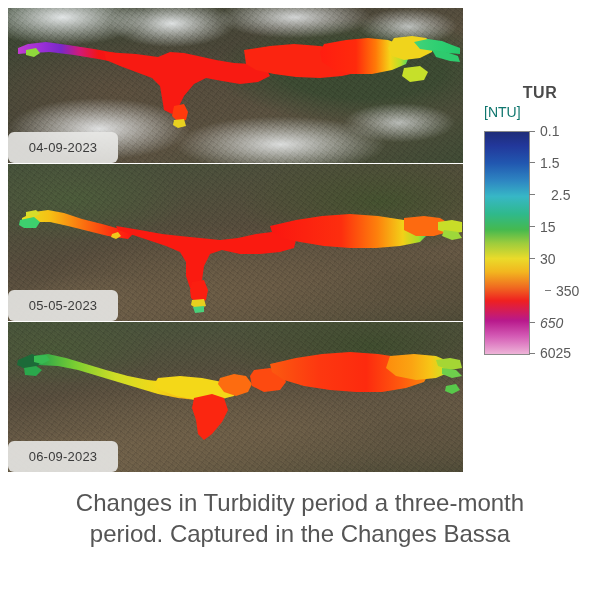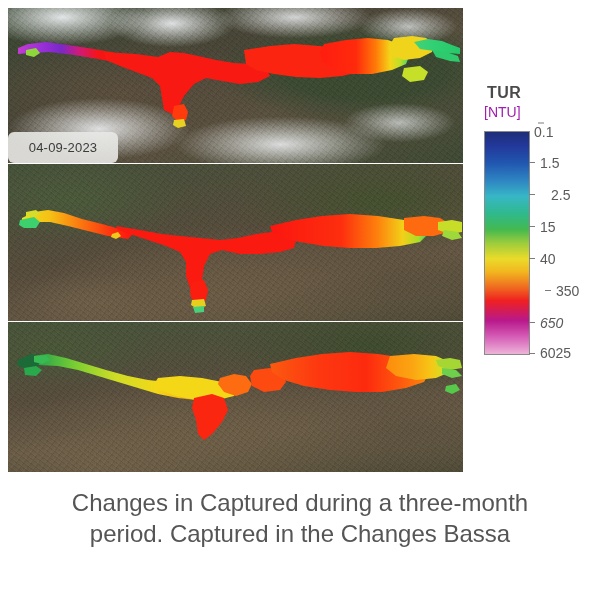--- a/index.html
+++ b/index.html
@@ -122,24 +122,25 @@
     left: 481px;
     top: 84px;
     width: 112px;
   }
   .legend-title {
     font-size: 16px;
     font-weight: bold;
     color: #4a4a4a;
     letter-spacing: .5px;
     margin-left: 6px;
+    text-align: center;
   }
   .legend-unit {
     font-size: 14px;
-    color: #a21caf;
+    color: #0f766e;
     margin-top: 2px;
     margin-left: 3px;
   }
   .cbar-wrap {
     position: relative;
     margin-top: 11px;
     margin-left: 3px;
     width: 106px;
     height: 224px;
   }
@@ -297,20 +298,21 @@
 
         <path d="M184,118 L196,116 L200,126 L198,136 L190,140 L183,134 L182,126 Z" fill="#fb1e10"></path>
         <path d="M184,136 L196,135 L198,142 L189,145 L183,141 Z" fill="#e8cf1e"></path>
         <path d="M185,143 L196,142 L196,148 L187,149 Z" fill="#4ad07a"></path>
 
         <path d="M12,56 L26,53 L32,58 L28,64 L16,64 L11,61 Z" fill="#3dd06e"></path>
         <path d="M18,48 L28,46 L32,50 L26,53 L18,52 Z" fill="#d8dd2a"></path>
 
         <path d="M104,70 L110,68 L113,72 L108,75 L103,73 Z" fill="#f0c81c"></path>
       </svg>
+      <div class="date-chip">05-05-2023</div>
     </div>
 
     <div class="map-panel" id="panel-2">
       <div class="terrain t2"></div>
       <div class="noise"></div>
       <svg class="plume" viewBox="0 0 455 150" preserveAspectRatio="none">
         <defs>
           <linearGradient id="g2a" x1="0" y1="0" x2="1" y2="0">
             <stop offset="0" stop-color="#1f6b3a"></stop>
             <stop offset="0.12" stop-color="#2fa84a"></stop>
@@ -350,63 +352,64 @@
 
         <path d="M428,38 L442,36 L452,38 L454,46 L442,48 L430,44 Z" fill="#a5d634"></path>
         <path d="M434,46 L448,48 L454,54 L444,56 L434,52 Z" fill="#6ecf4c"></path>
 
         <path d="M10,38 L24,32 L34,36 L30,44 L16,46 L9,43 Z" fill="#1c6a38"></path>
         <path d="M16,46 L28,44 L34,48 L28,54 L17,53 Z" fill="#2aa84c"></path>
         <path d="M26,34 L38,33 L42,38 L34,42 L26,40 Z" fill="#38bb52"></path>
 
         <path d="M438,64 L448,62 L452,68 L444,72 L437,69 Z" fill="#58c84a"></path>
       </svg>
+      <div class="date-chip">06-09-2023</div>
     </div>
   </div>
 
   <div class="legend">
     <div class="legend-title">TUR</div>
     <div class="legend-unit">[NTU]</div>
     <div class="cbar-wrap">
       <div class="cbar"></div>
       <div class="cticks" id="ctick-host">
-          <div class="ctick" style="top: 0%; flex-direction: column;">
+          <div class="ctick" style="top: 0%;">
             <span class="dash"></span>
             <span class="lab">0.1</span>
           </div>
           <div class="ctick" style="top: 14.4%;">
             <span class="dash"></span>
             <span class="lab">1.5</span>
           </div>
           <div class="ctick" style="top: 28.8%; gap: 11px;">
             <span class="dash"></span>
             <span class="lab">2.5</span>
           </div>
           <div class="ctick" style="top: 43.2%; text-align: right;">
             <span class="dash"></span>
             <span class="lab">15</span>
           </div>
           <div class="ctick" style="top: 57.6%;">
             <span class="dash"></span>
-            <span class="lab">40</span>
+            <span class="lab">30</span>
           </div>
           <div class="ctick" style="top: 72%; padding-left: 16px;">
             <span class="dash"></span>
             <span class="lab">350</span>
           </div>
           <div class="ctick" style="top: 86.4%; font-style: italic;">
             <span class="dash"></span>
             <span class="lab">650</span>
           </div>
           <div class="ctick" style="top: 100%;">
             <span class="dash"></span>
             <span class="lab">6025</span>
           </div>
         </div>
     </div>
   </div>
 
   <div class="caption">
-    <div>Changes in Captured during a three-month</div>
+    <div>Changes in Turbidity period a three-month</div>
     <div>period. Captured in the Changes Bassa</div>
   </div>
 
 </div>
 
 </body></html>

